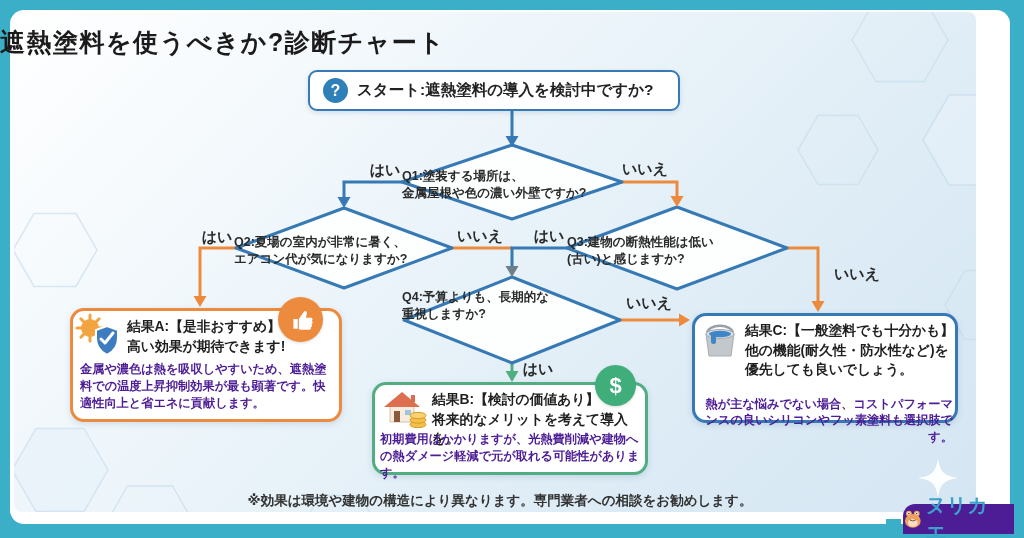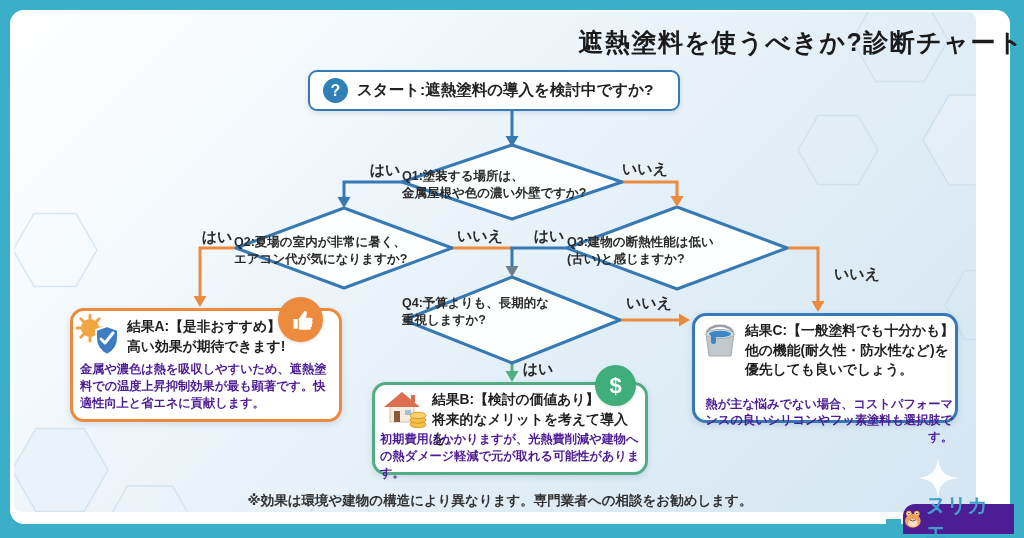--- a/index.html
+++ b/index.html
@@ -4,21 +4,21 @@
 <style>
   * { margin:0; padding:0; box-sizing:border-box; }
   body { font-family:"Liberation Sans","DejaVu Sans",sans-serif; }
   .canvas { position:relative; width:1024px; height:538px; background:#3BAEC8; overflow:hidden; }
   .panel { position:absolute; left:10px; top:10px; width:1000px; height:514px; background:#ffffff; border-radius:14px; }
   .content { position:absolute; left:14px; top:12px; width:962px; height:500px; border-radius:8px;
              background:linear-gradient(135deg,#ffffff 0%,#f2f8fc 28%,#dcebf5 75%,#d5e6f3 100%); overflow:hidden; }
   .bg-svg, .flow-svg { position:absolute; left:0; top:0; pointer-events:none; }
   .flow-svg { left:0; top:0; }
 
-  .title { position:absolute; left:0; top:26px; width:1024px; text-align:right;
+  .title { position:absolute; left:0; top:26px; width:1024px; text-align:left;
            font-size:25px; font-weight:700; color:#1b1b1b; letter-spacing:1.5px; }
 
   .start-box { position:absolute; left:308px; top:70px; width:372px; height:41px;
                background:#ffffff; border:2.5px solid #3679B4; border-radius:9px;
                display:flex; align-items:center; gap:9px; padding-left:13px;
                box-shadow:0 2px 5px rgba(40,80,120,.14); }
   .q-circle { width:25px; height:25px; border-radius:50%; background:#2F7FB8; color:#fff;
               font-size:16px; font-weight:700; display:flex; align-items:center; justify-content:center; flex:0 0 auto; }
   .start-label { font-size:15.5px; font-weight:700; color:#222; }
 
@@ -113,21 +113,21 @@
     <span style="display:block">金属屋根や色の濃い外壁ですか?</span>
   </div>
   <div class="dtext" style="left:234px; top:234px; width:220px;">
     <span style="display:block">Q2:夏場の室内が非常に暑く、</span>
     <span style="display:block">エアコン代が気になりますか?</span>
   </div>
   <div class="dtext" style="left:567px; top:234px; width:220px;">
     <span style="display:block">Q3:建物の断熱性能は低い</span>
     <span style="display:block">(古い)と感じますか?</span>
   </div>
-  <div class="dtext" style="left:402px; top:295px; width:220px;">
+  <div class="dtext" style="left:402px; top:289px; width:220px;">
     <span style="display:block">Q4:予算よりも、長期的な</span>
     <span style="display:block">重視しますか?</span>
   </div>
 
   <div class="elabel" style="left:385px; top:170px;">はい</div>
   <div class="elabel" style="left:645px; top:169px;">いいえ</div>
   <div class="elabel" style="left:217px; top:237px;">はい</div>
   <div class="elabel" style="left:480px; top:236px;">いいえ</div>
   <div class="elabel" style="left:549px; top:236px;">はい</div>
   <div class="elabel" style="left:857px; top:274px;">いいえ</div>

